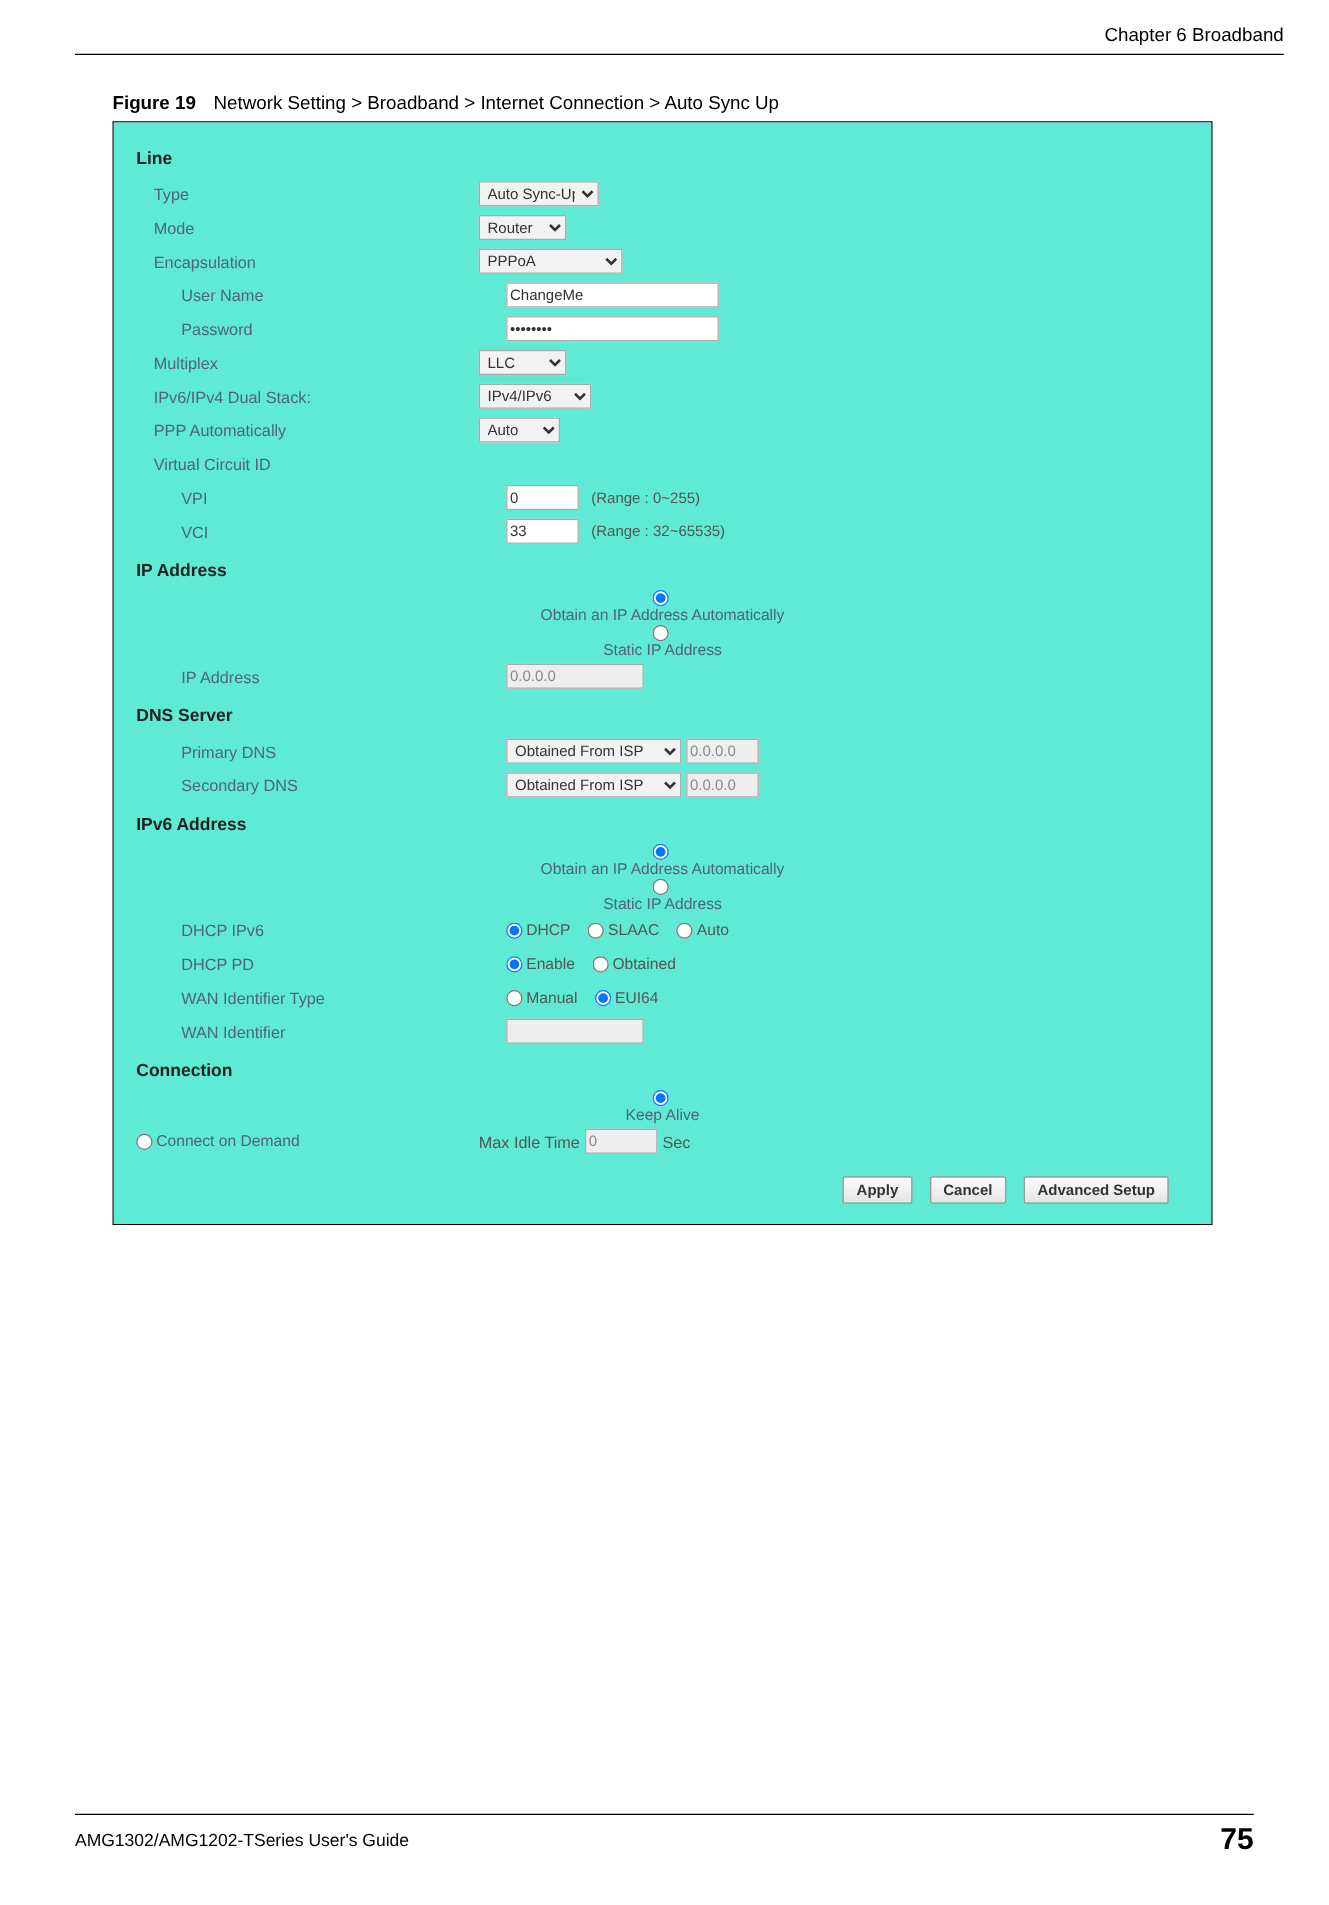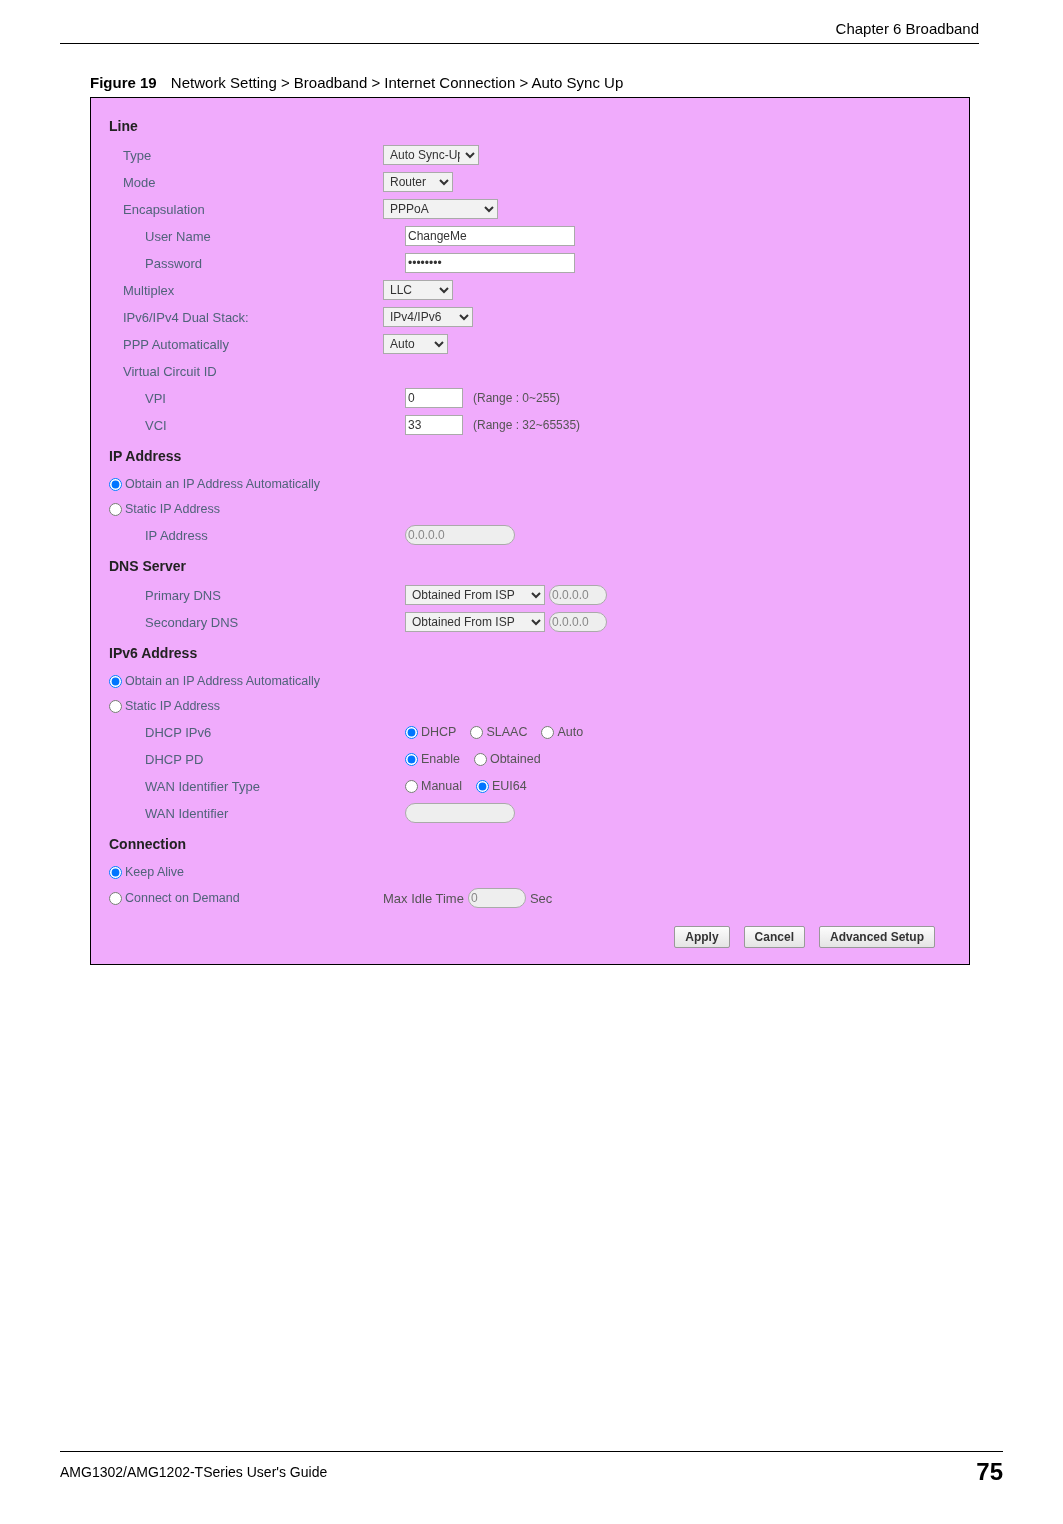--- a/index.html
+++ b/index.html
@@ -9,21 +9,21 @@
     height: 1524px;
     background: #fff;
     font-family: Arial, Helvetica, sans-serif;
     color: #000;
   }
   .page {
     position: relative;
     width: 1063px;
     height: 1524px;
     box-sizing: border-box;
-    padding: 20px 84px 40px 60px;
+    padding: 20px 36px 40px 60px;
   }
   .chapter-header {
     text-align: right;
     font-size: 15px;
     padding-bottom: 6px;
     border-bottom: 1.5px solid #000;
   }
   .figure-caption {
     font-family: Verdana, Arial, sans-serif;
     font-size: 15px;
@@ -37,21 +37,21 @@
     margin-left: 30px;
     width: 880px;
     border: 1px solid #000;
     box-sizing: border-box;
     font-family: Arial, sans-serif;
   }
   .panel {
     padding: 10px 18px 12px 18px;
     font-size: 13px;
     color: #555;
-    background: #f0abfc;
+    background: #5eead4;
   }
   .section-title {
     font-weight: bold;
     font-size: 14px;
     color: #222;
     margin: 10px 0 8px 0;
   }
   .row {
     display: flex;
     align-items: center;
@@ -91,32 +91,32 @@
   }
   input[type="text"].narrow {
     width: 58px;
   }
   input[type="text"].med {
     width: 110px;
   }
   input[type="text"].dis, input.dis {
     background: #eeeeee;
     color: #888;
-    border-radius: 10px;
   }
   .hint {
     font-size: 12px;
     color: #555;
     margin-left: 6px;
   }
   .radio-row {
     display: flex;
     align-items: center;
     min-height: 24px;
     margin: 1px 0;
+    flex-direction: column;
   }
   .radio-label {
     font-size: 12.5px;
     color: #50637a;
   }
   input[type="radio"] {
     margin: 0 3px 0 0;
     vertical-align: middle;
   }
   .radio-inline {

